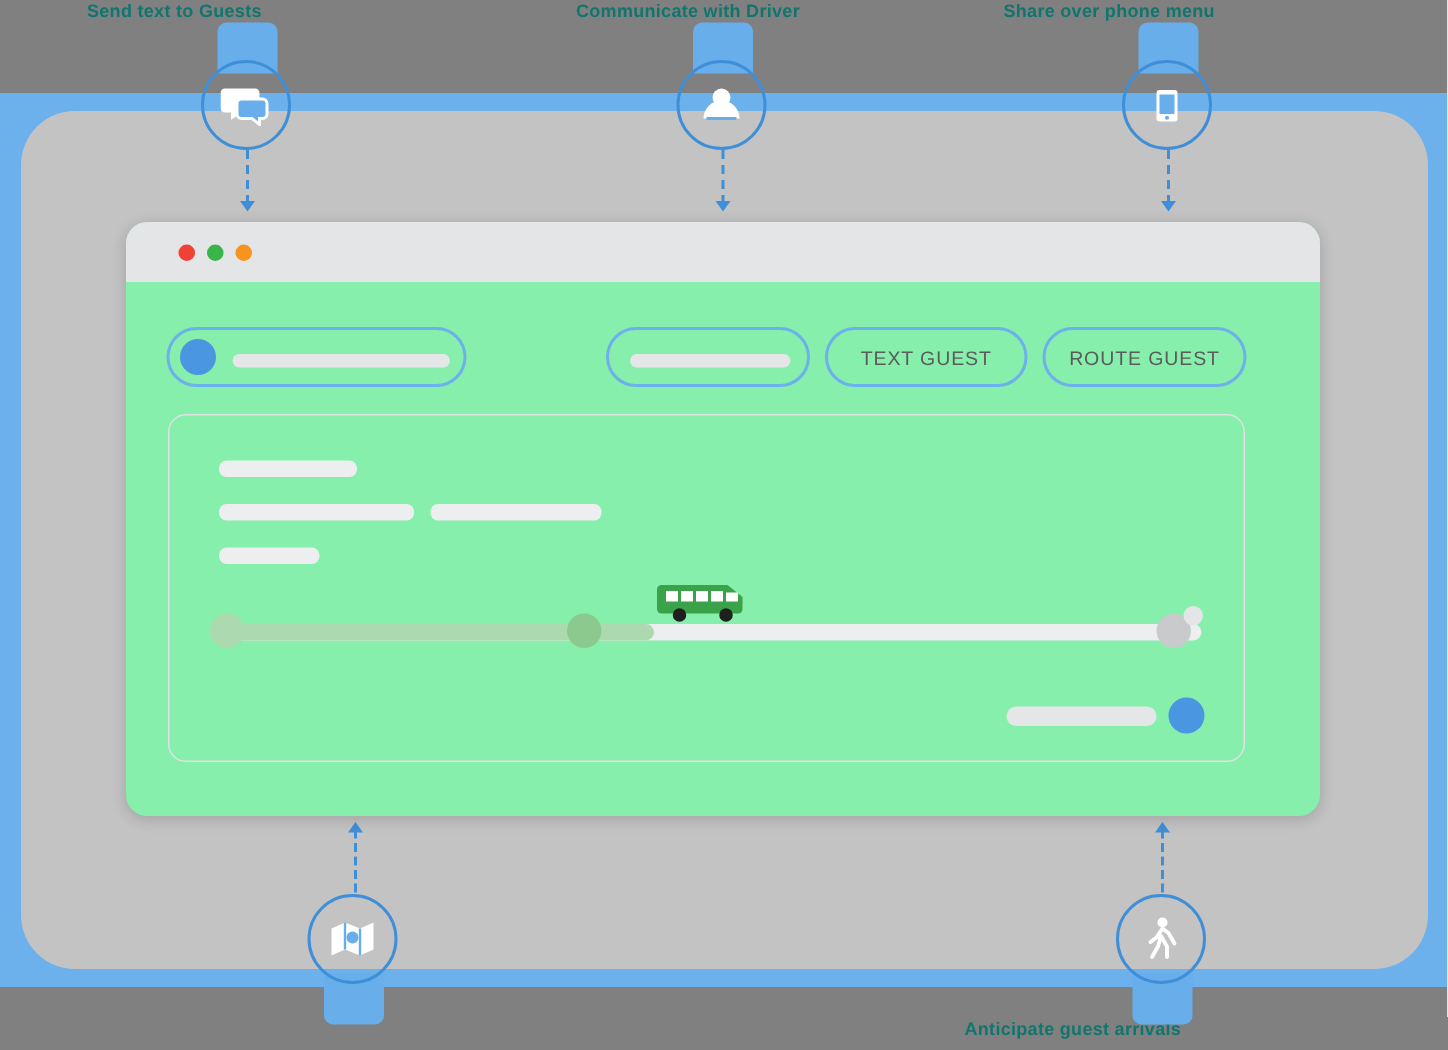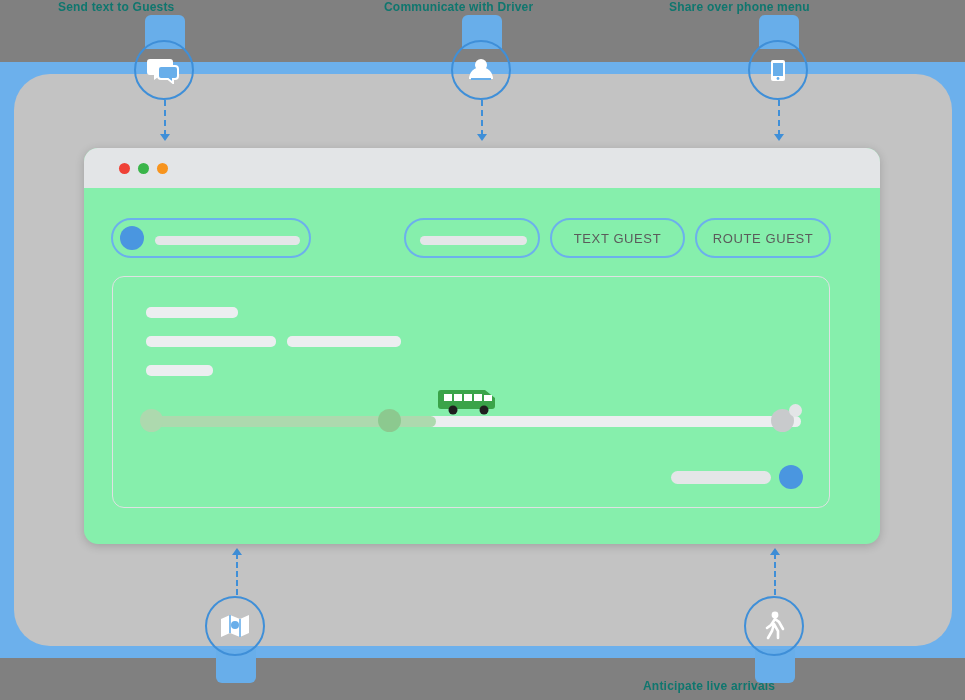--- a/index.html
+++ b/index.html
@@ -270,21 +270,21 @@
 
   <div class="band-top"></div>
   <div class="band-blue"></div>
   <div class="band-bottom"></div>
   <div class="grey-panel"></div>
 
   <div class="label label-top-1">Send text to Guests</div>
   <div class="label label-top-2">Communicate with Driver</div>
   <div class="label label-top-3">Share over phone menu</div>
 
-  <div class="label label-bot-2">Anticipate live arrivals</div>
+  <div class="label label-bot-2">Anticipate guest arrivals</div>
 
   <div class="dash-v" style="left:164px; top:100px; height:36px;"></div>
   <div class="arrow-down" style="left:160px; top:134px;"></div>
 
   <div class="dash-v" style="left:481px; top:100px; height:36px;"></div>
   <div class="arrow-down" style="left:477px; top:134px;"></div>
 
   <div class="dash-v" style="left:778px; top:100px; height:36px;"></div>
   <div class="arrow-down" style="left:774px; top:134px;"></div>
 

